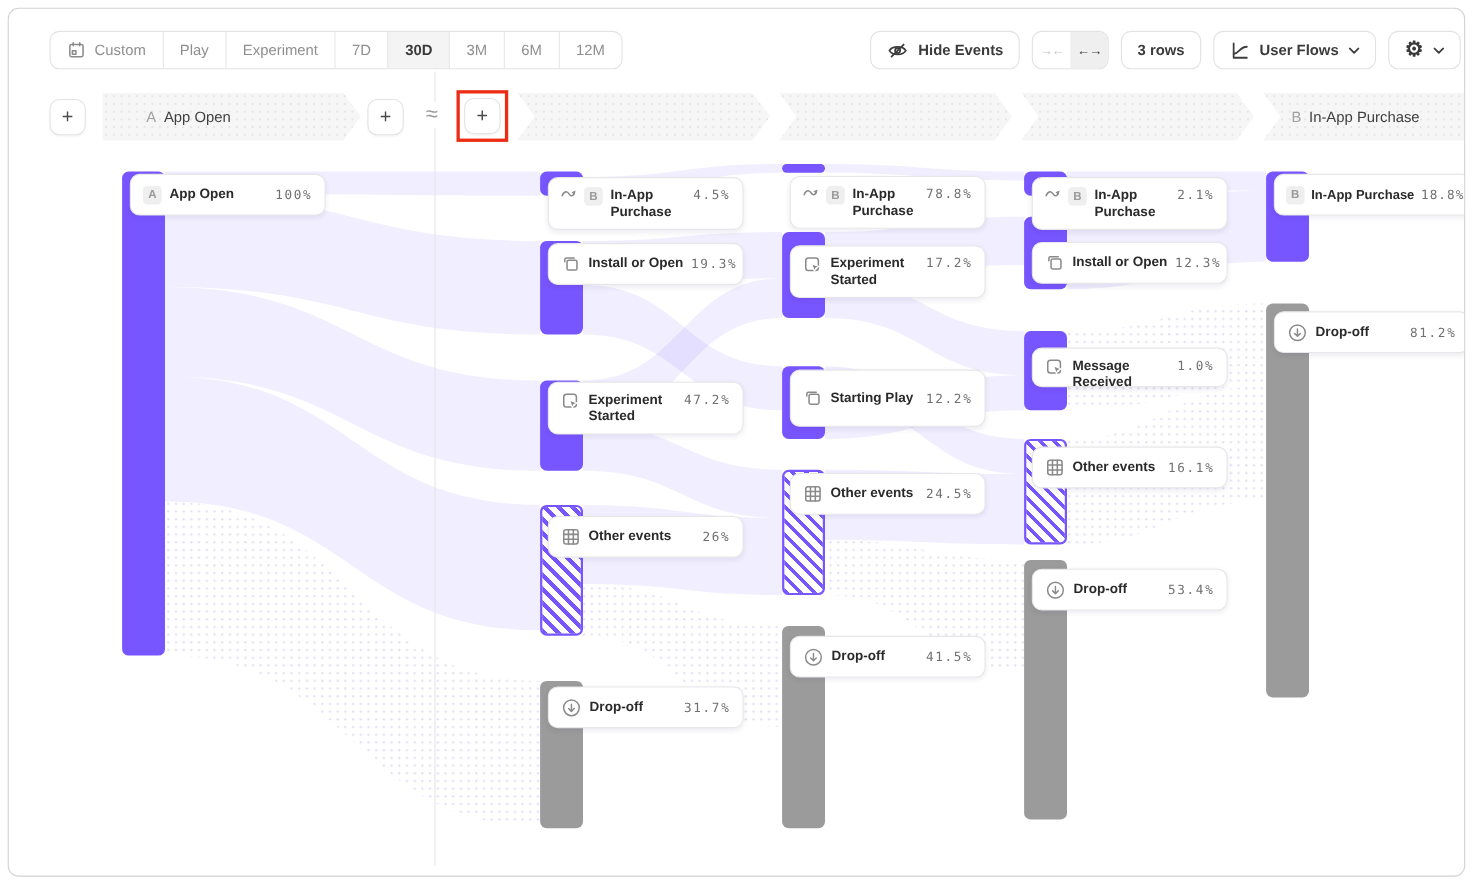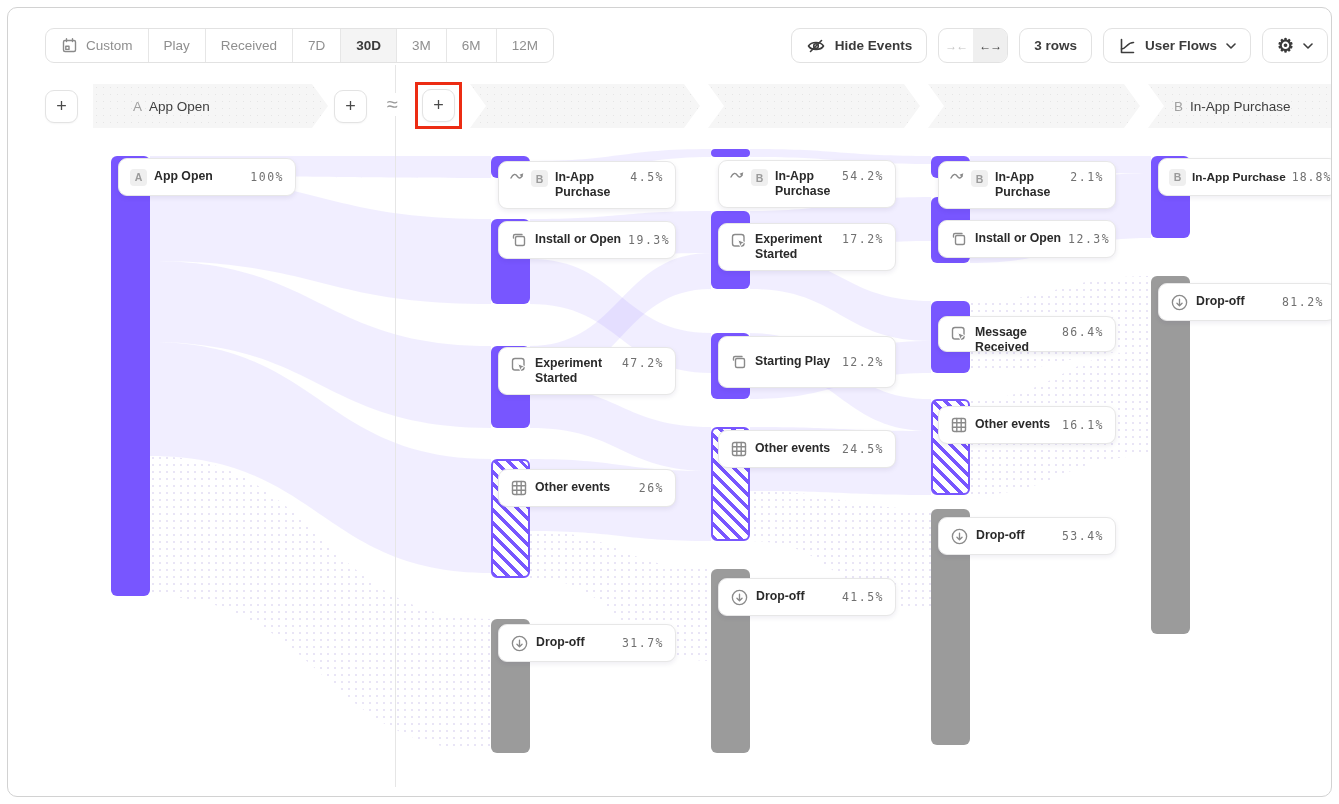--- a/index.html
+++ b/index.html
@@ -117,21 +117,21 @@
         <rect class="ic" x="2.5" y="3.5" width="12" height="11" rx="1.5"></rect>
         <path class="ic" d="M5.5 1.8 V4.6 M11.5 1.8 V4.6"></path>
         <rect class="ic" x="4.8" y="9.2" width="3.2" height="3.2"></rect>
       </svg>
       <span>Custom</span>
     </div>
     <div class="datecell">
           <span>Play</span>
         </div>
     <div class="datecell">
-          <span>Received</span>
+          <span>Experiment</span>
         </div>
     <div class="datecell">
           <span>7D</span>
         </div>
     <div class="datecell sel">
           <span>30D</span>
         </div>
     <div class="datecell">
           <span>3M</span>
         </div>
@@ -293,21 +293,21 @@
 
   <div class="card two" style="left:700px; top:159px; height:48px;">
     <span class="cicon">
           <svg width="14" height="12" viewBox="0 0 14 12">
             <path class="ic" d="M1 8 C3 3.5 5.5 3.5 7.5 6.5 C9 8.8 10.8 8.4 12 5.9"></path>
             <path d="M13.3 3.2 L12.3 7.2 L9.5 4.8 Z" fill="#8a8a8a"></path>
           </svg>
         </span>
     <span class="badge">B</span>
     <span class="cname">In-App Purchase</span>
-    <span class="cpct">54.2%</span>
+    <span class="cpct">78.8%</span>
   </div>
   <div class="card two" style="left:700px; top:222px; height:48px;">
     <span class="cicon">
           <svg width="18" height="18" viewBox="0 0 18 18">
             <rect class="ic" x="2.5" y="2.5" width="11.5" height="11.5" rx="2.5"></rect>
             <path d="M7.8 7.8 L14.8 10.4 L11.7 11.7 L10.4 14.8 Z" fill="#8a8a8a" stroke="#fff" stroke-width="1"></path>
           </svg>
         </span>
     <span class="cname">Experiment Started</span>
     <span class="cpct">17.2%</span>
@@ -365,21 +365,21 @@
     <span class="cpct">12.3%</span>
   </div>
   <div class="card two" style="left:920px; top:315px; height:36px;">
     <span class="cicon">
           <svg width="18" height="18" viewBox="0 0 18 18">
             <rect class="ic" x="2.5" y="2.5" width="11.5" height="11.5" rx="2.5"></rect>
             <path d="M7.8 7.8 L14.8 10.4 L11.7 11.7 L10.4 14.8 Z" fill="#8a8a8a" stroke="#fff" stroke-width="1"></path>
           </svg>
         </span>
     <span class="cname">Message Received</span>
-    <span class="cpct">86.4%</span>
+    <span class="cpct">1.0%</span>
   </div>
   <div class="card" style="left:920px; top:405px; height:38px;">
     <span class="cicon">
           <svg width="18" height="18" viewBox="0 0 18 18">
             <rect class="ic" x="2.5" y="2.5" width="13" height="13" rx="2"></rect>
             <path class="ic" d="M6.8 2.5 V15.5 M11.2 2.5 V15.5 M2.5 6.8 H15.5 M2.5 11.2 H15.5" stroke-width="1.1"></path>
           </svg>
         </span>
     <span class="cname nowrap">Other events</span>
     <span class="cpct">16.1%</span>

